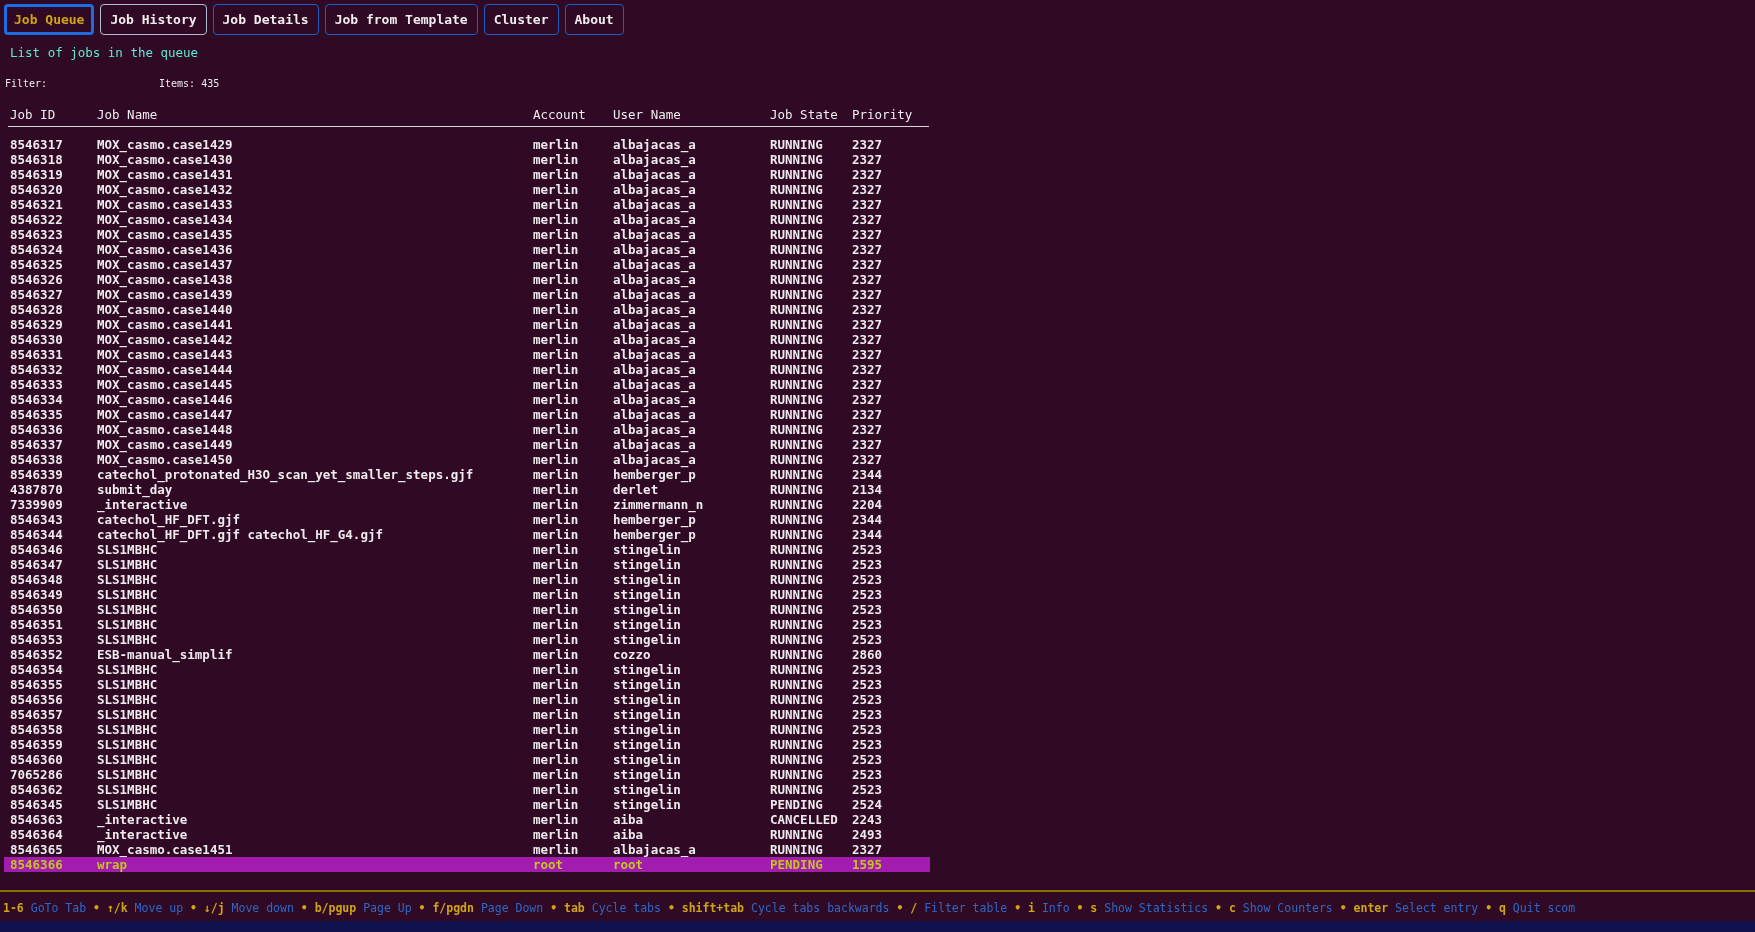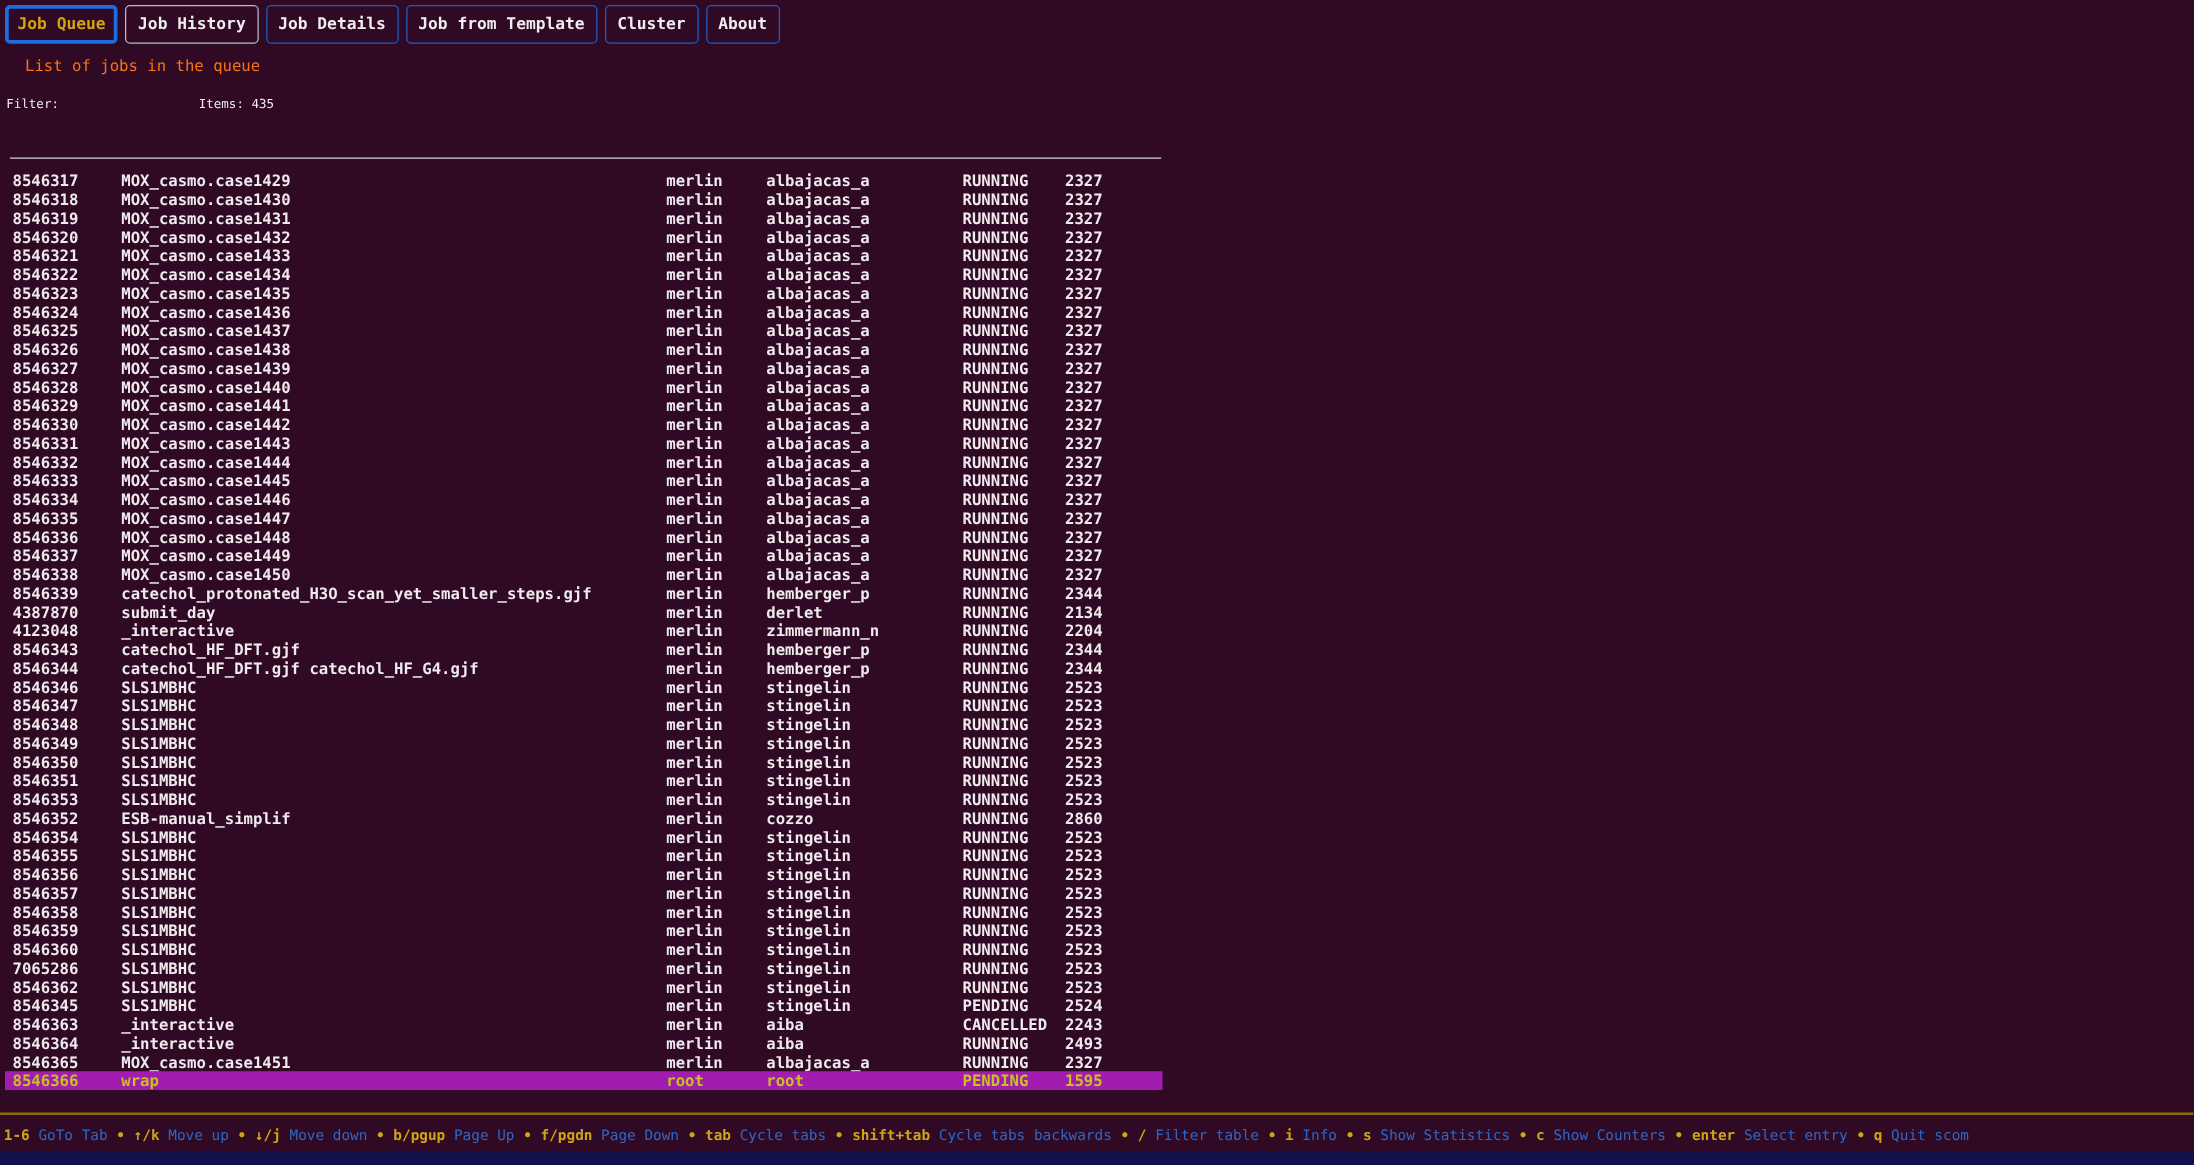--- a/index.html
+++ b/index.html
@@ -8,21 +8,21 @@
 
   
   .tab-bar{position:absolute;top:4px;left:4px;display:flex;gap:6px;}
   .tab{height:31px;box-sizing:border-box;display:inline-flex;align-items:center;
        padding:0 9px;border:1px solid #1b5ec4;border-radius:4px;background:transparent;
        color:#f0ecf0;font-family:"DejaVu Sans Mono",monospace;font-size:13px;font-weight:bold;cursor:pointer;text-align:center;}
   .tab:nth-child(2){border-color:#aebdd1;}
   .tab.active{border:3px solid #1d6ce0;padding:0 7px;color:#d0a515;}
 
   
-  .subtitle{position:absolute;top:45px;left:20px;font-size:12.5px;line-height:15px;color:#f97316;}
+  .subtitle{position:absolute;top:45px;left:10px;font-size:12.5px;line-height:15px;color:#5eead4;}
   .filter-row{position:absolute;top:76px;left:0;height:15px;line-height:15px;font-size:10px;width:100%;}
   .filter-label{position:absolute;left:5px;color:#f0ecf0;}
   .filter-value{position:absolute;left:68px;width:80px;color:#f0ecf0;}
   .items-label{position:absolute;left:159px;color:#f0ecf0;}
 
   
   .header-row{position:absolute;top:107px;left:4px;width:926px;height:15px;line-height:15px;font-size:12.5px;}
   .header-row .cell{color:#f0ecf0;}
   .header-underline{position:absolute;top:126px;left:8px;width:921px;height:1px;background:#d8d4d8;}
   .rows{position:absolute;top:137px;left:4px;width:926px;font-weight:bold;}
@@ -61,20 +61,28 @@
     </div>
 
   <div class="subtitle">List of jobs in the queue</div>
 
   <div class="filter-row">
     <span class="filter-label">Filter:</span>
     <span class="filter-value"></span>
     <span class="items-label">Items: 435</span>
   </div>
 
+  <div class="header-row">
+    <span class="cell c-id">Job ID</span>
+    <span class="cell c-name">Job Name</span>
+    <span class="cell c-account">Account</span>
+    <span class="cell c-user">User Name</span>
+    <span class="cell c-state">Job State</span>
+    <span class="cell c-priority">Priority</span>
+  </div>
   <div class="header-underline"></div>
 
   <div class="rows">
       <div class="row">
         <span class="cell c-id">8546317</span>
         <span class="cell c-name">MOX_casmo.case1429</span>
         <span class="cell c-account">merlin</span>
         <span class="cell c-user">albajacas_a</span>
         <span class="cell c-state">RUNNING</span>
         <span class="cell c-priority">2327</span>
@@ -257,21 +265,21 @@
       </div>
       <div class="row">
         <span class="cell c-id">4387870</span>
         <span class="cell c-name">submit_day</span>
         <span class="cell c-account">merlin</span>
         <span class="cell c-user">derlet</span>
         <span class="cell c-state">RUNNING</span>
         <span class="cell c-priority">2134</span>
       </div>
       <div class="row">
-        <span class="cell c-id">4123048</span>
+        <span class="cell c-id">7339909</span>
         <span class="cell c-name">_interactive</span>
         <span class="cell c-account">merlin</span>
         <span class="cell c-user">zimmermann_n</span>
         <span class="cell c-state">RUNNING</span>
         <span class="cell c-priority">2204</span>
       </div>
       <div class="row">
         <span class="cell c-id">8546343</span>
         <span class="cell c-name">catechol_HF_DFT.gjf</span>
         <span class="cell c-account">merlin</span>

